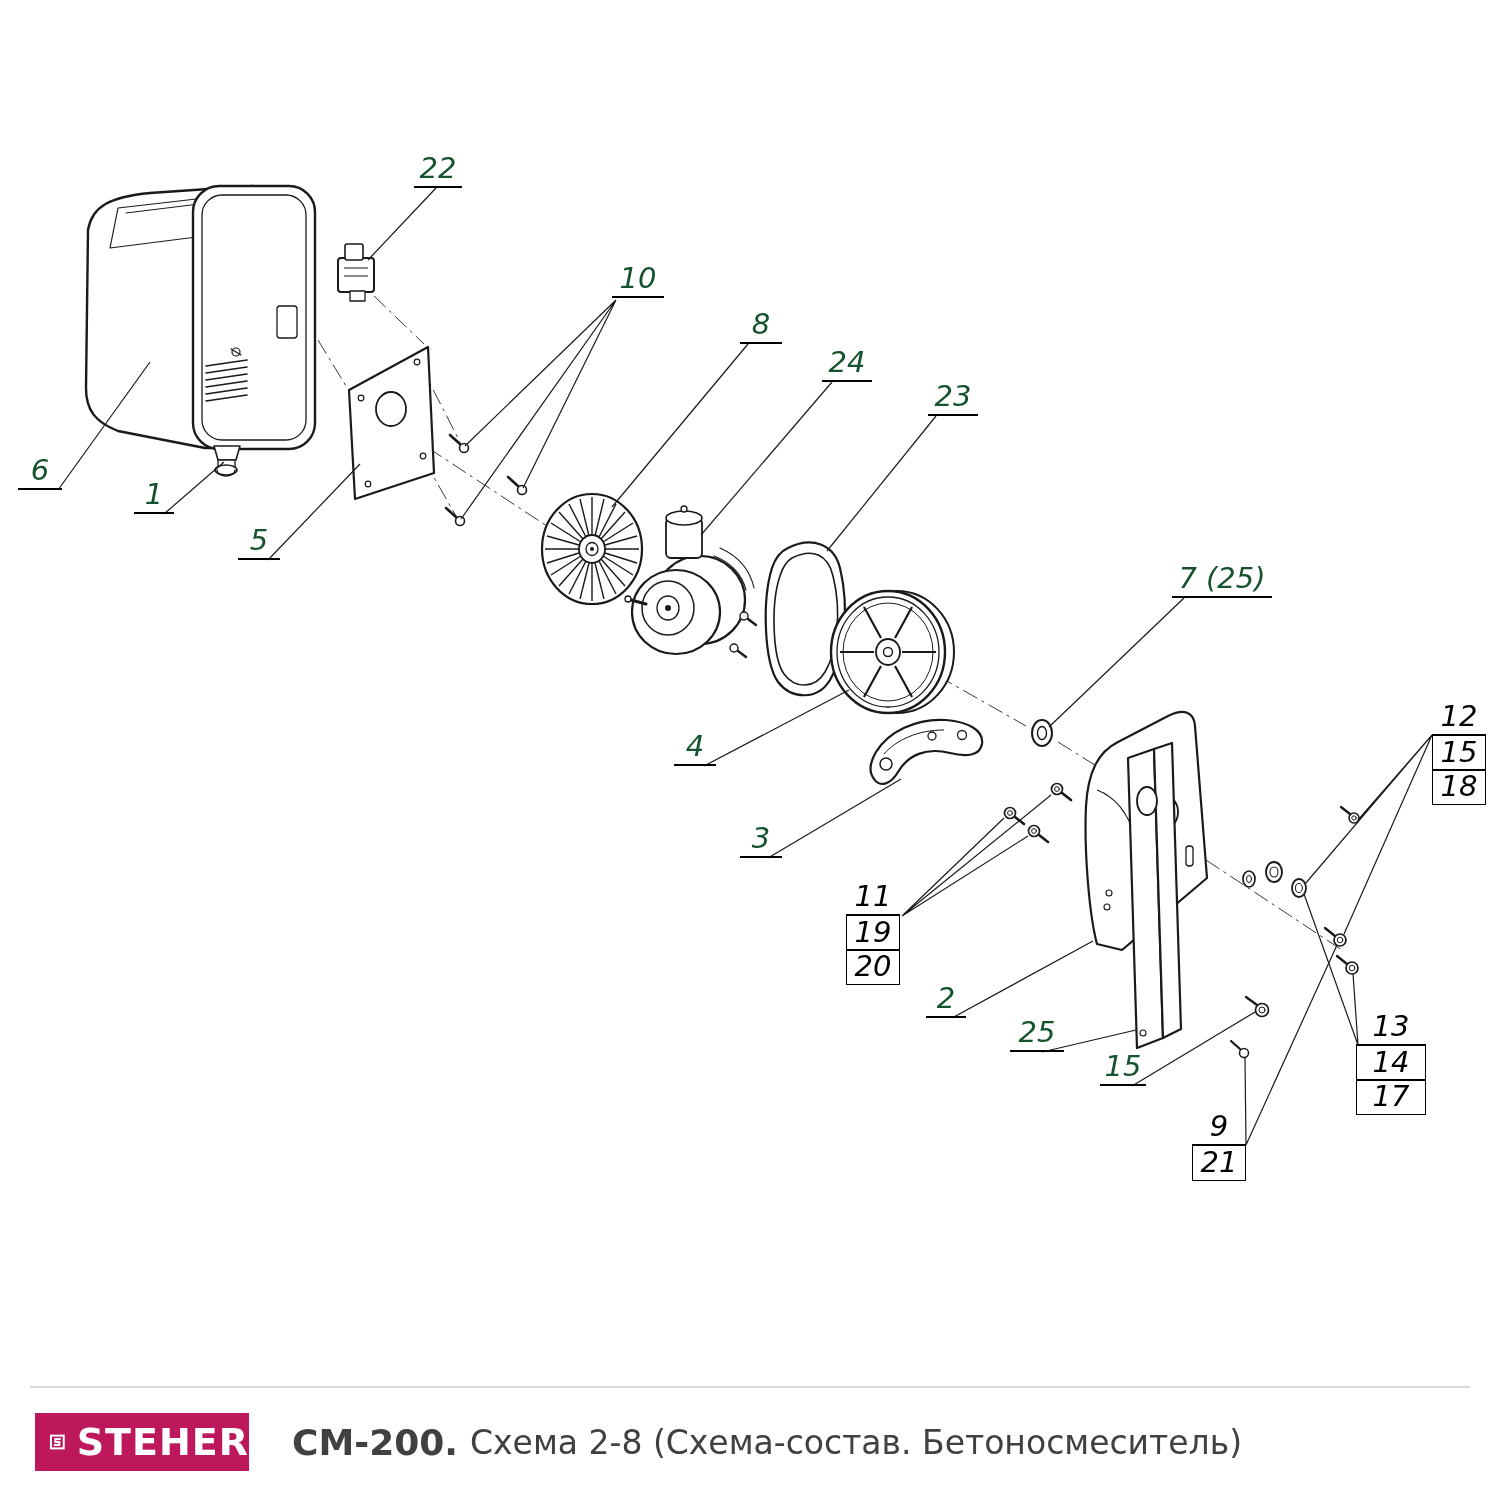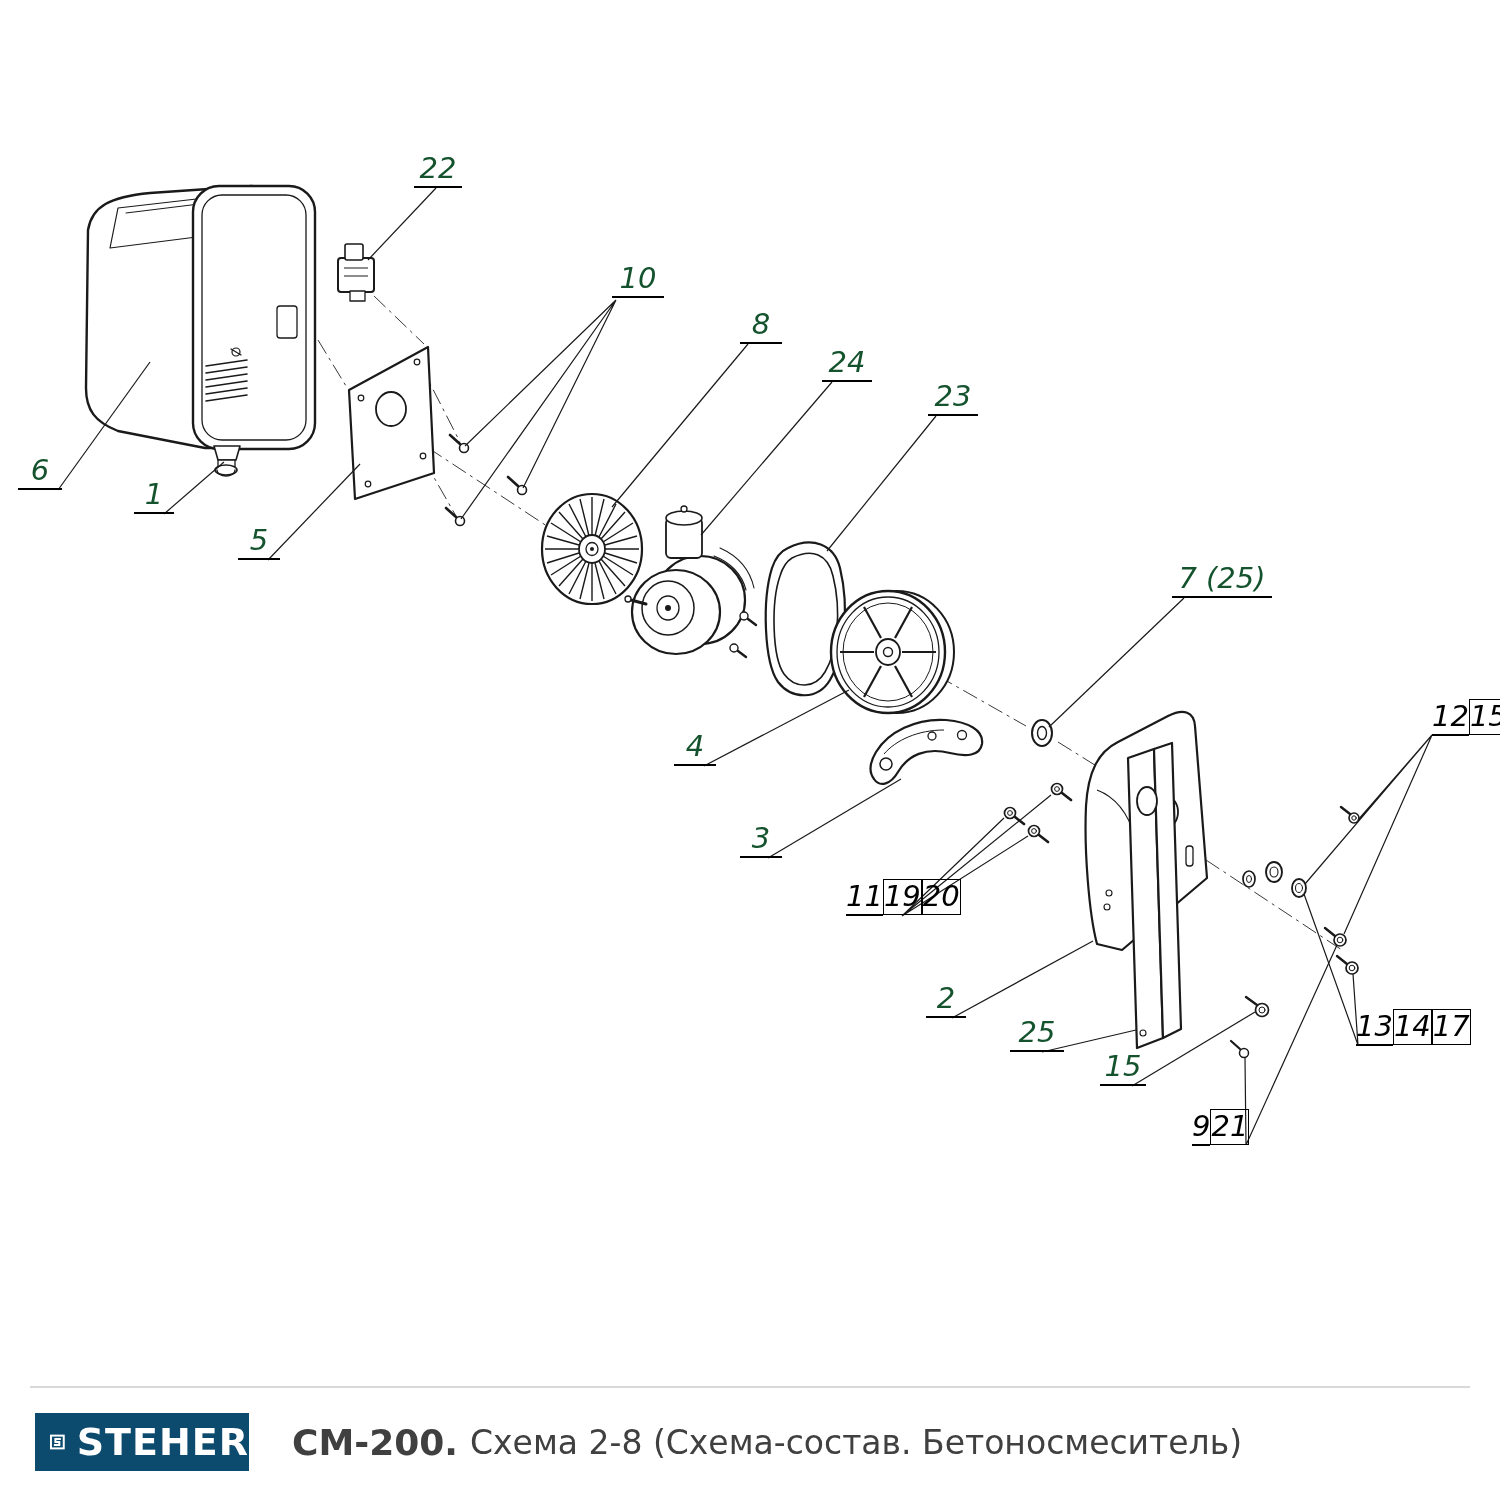--- a/index.html
+++ b/index.html
@@ -7,33 +7,33 @@
               font-family:"DejaVu Sans", sans-serif; }
   .stage { position:relative; width:1500px; height:1500px; background:#fff; }
   svg.drawing { position:absolute; left:0; top:0; width:1500px; height:1500px; }
 
   
   .callout {
     position:absolute; height:36px; line-height:33px;
     font-style:italic; font-size:29px; color:#14532d; text-align:center;
     border-bottom:2px solid #000;
   }
-  .group { position:absolute; display:flex; flex-direction:row; }
+  .group { position:absolute; display:flex; flex-direction:column; }
   .group .cell {
     height:36px; line-height:33px; width:100%;
     font-style:italic; font-size:29px; color:#000; text-align:center;
   }
   .group .cell.first { border-bottom:2px solid #000; }
   .group .cell.box   { border:1.5px solid #000; margin-top:-1.5px; }
 
   
   .footer-rule { position:absolute; left:30px; right:30px; top:1386px;
                  height:2px; background:#d9d9d9; }
   .logo { position:absolute; left:35px; top:1413px; width:214px; height:58px;
-          background:#0c4a6e; display:flex; align-items:center;
+          background:#be185d; display:flex; align-items:center;
           padding-left:14px; gap:11px; }
   .logo-text { color:#fff; font-weight:bold; font-size:38px; letter-spacing:1px; }
   .footer-caption { position:absolute; left:292px; top:1413px; height:58px;
                     display:flex; align-items:center; color:#404040; }
   .footer-caption .model { font-weight:bold; font-size:36px; }
   .footer-caption .scheme { font-size:33px; margin-left:12px; }
 </style>
 </head>
 <body>
 
@@ -226,21 +226,21 @@
   <div class="group" style="left:1432px;top:700px;width:54px">
     <div class="cell first">12</div>
     <div class="cell box">15</div>
     <div class="cell box">18</div>
   </div>
   <div class="group" style="left:846px;top:880px;width:54px">
     <div class="cell first">11</div>
     <div class="cell box">19</div>
     <div class="cell box">20</div>
   </div>
-  <div class="group" style="left:1356px;top:1010px;width:54px">
+  <div class="group" style="left:1356px;top:1010px;width:70px">
     <div class="cell first">13</div>
     <div class="cell box">14</div>
     <div class="cell box">17</div>
   </div>
   <div class="group" style="left:1192px;top:1110px;width:54px">
     <div class="cell first">9</div>
     <div class="cell box">21</div>
   </div>
 
   <div class="footer-rule"></div>

